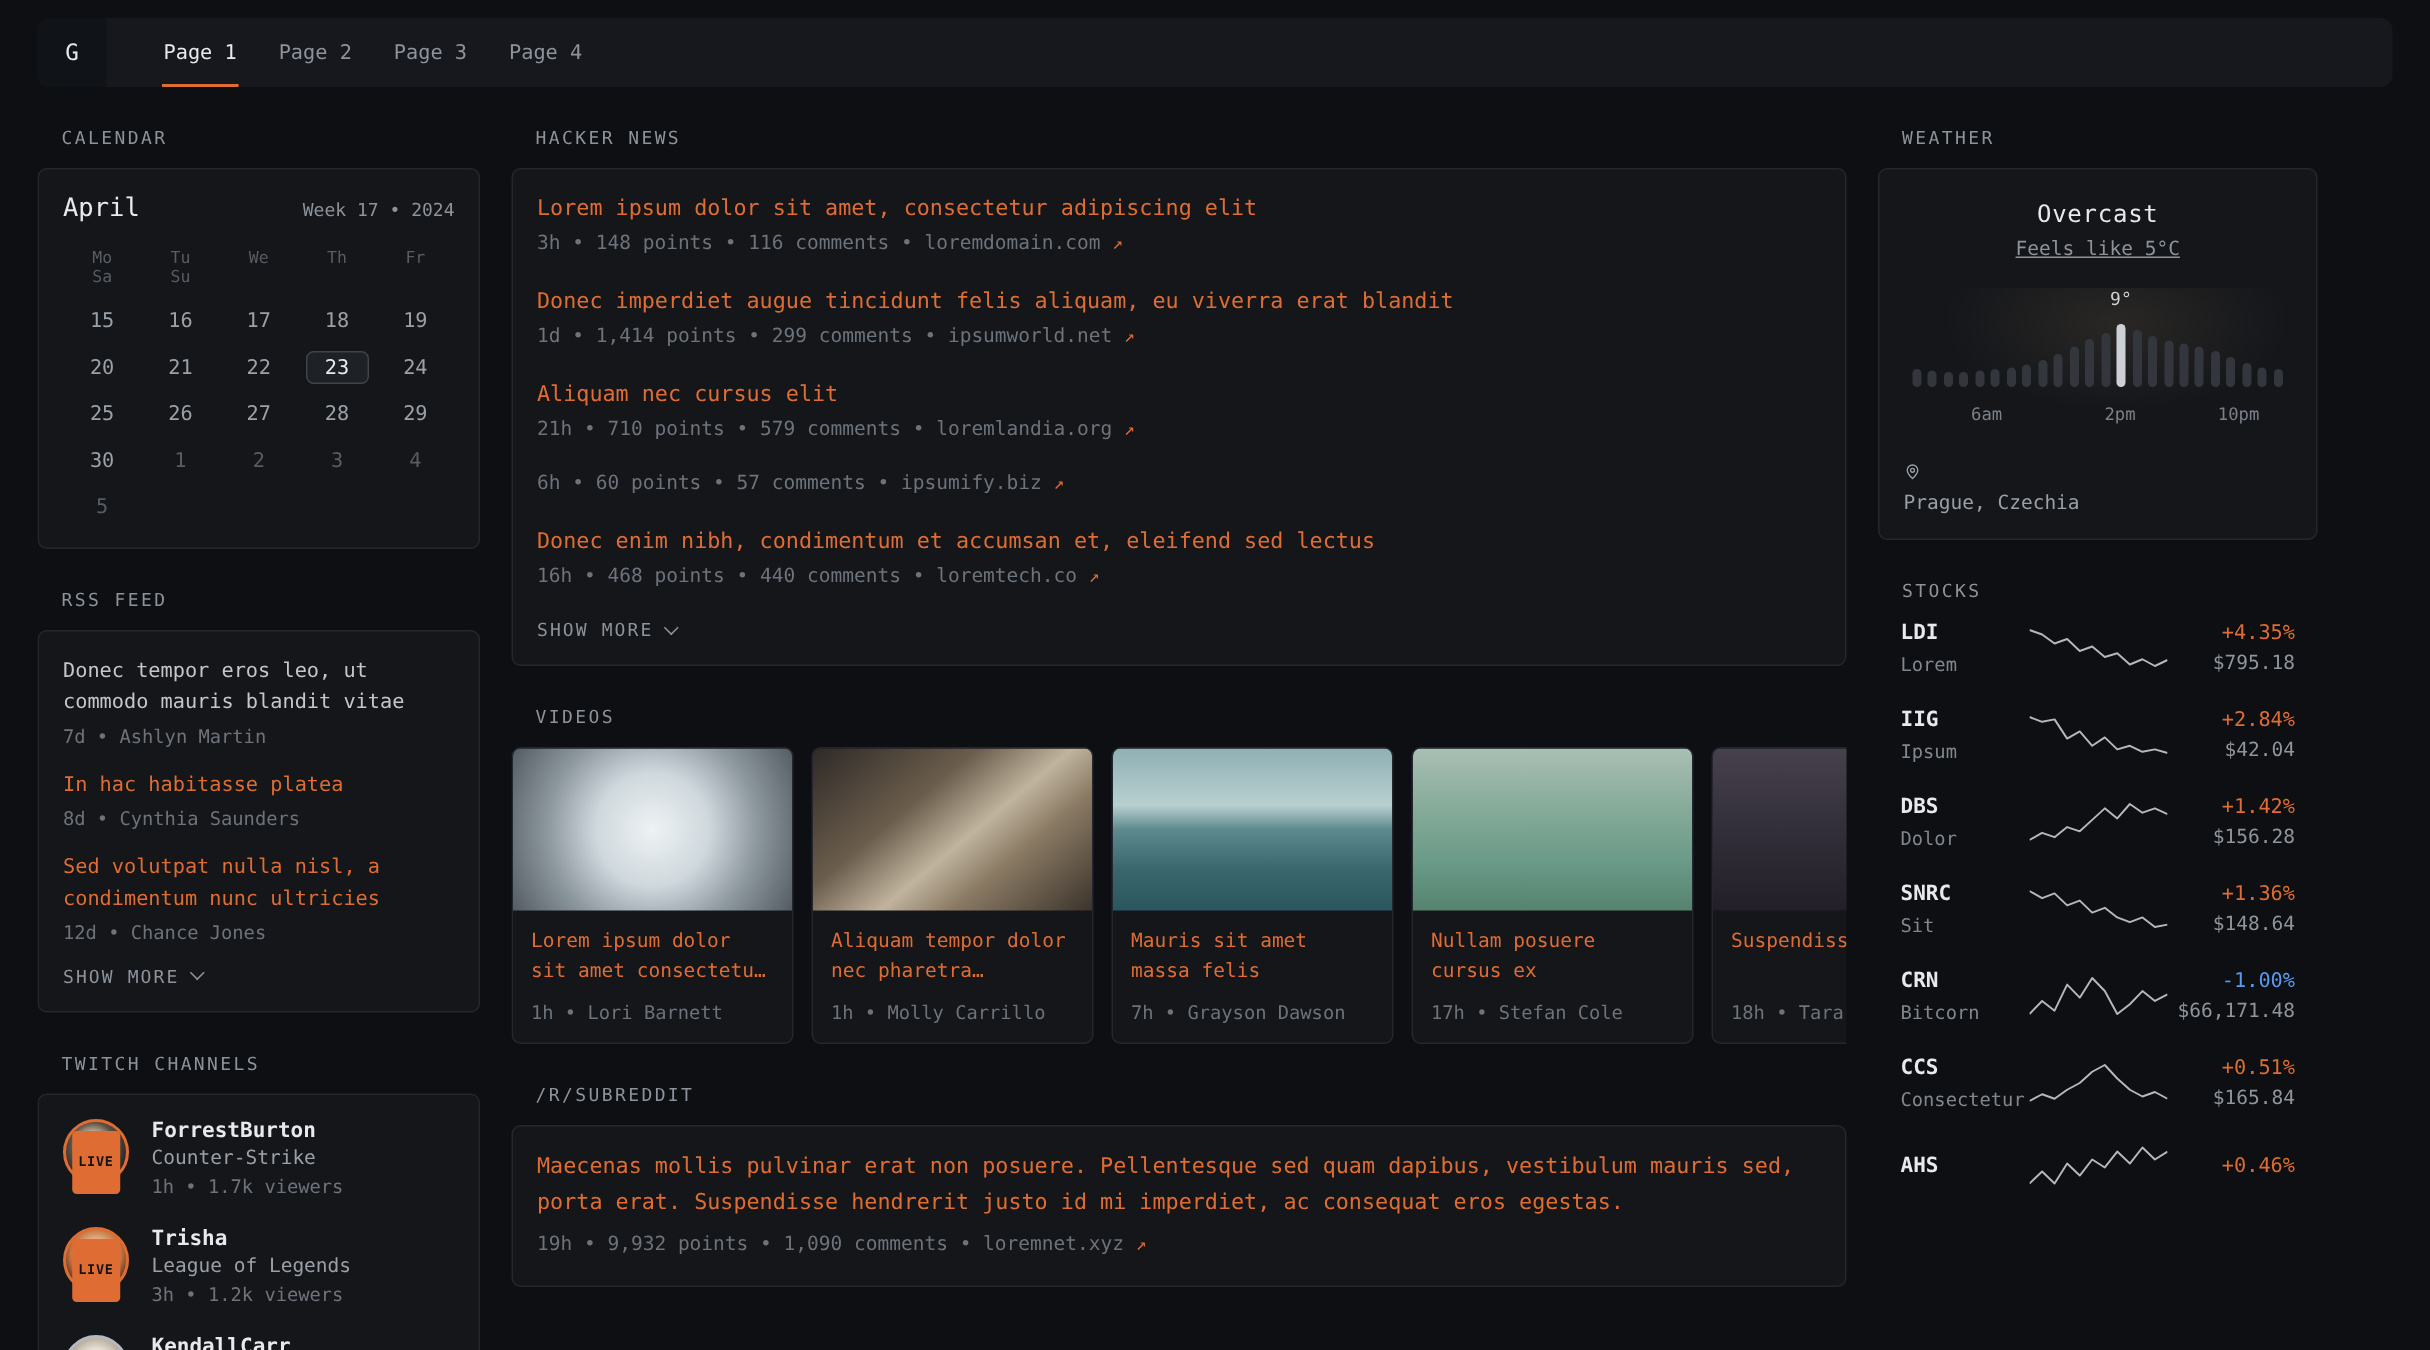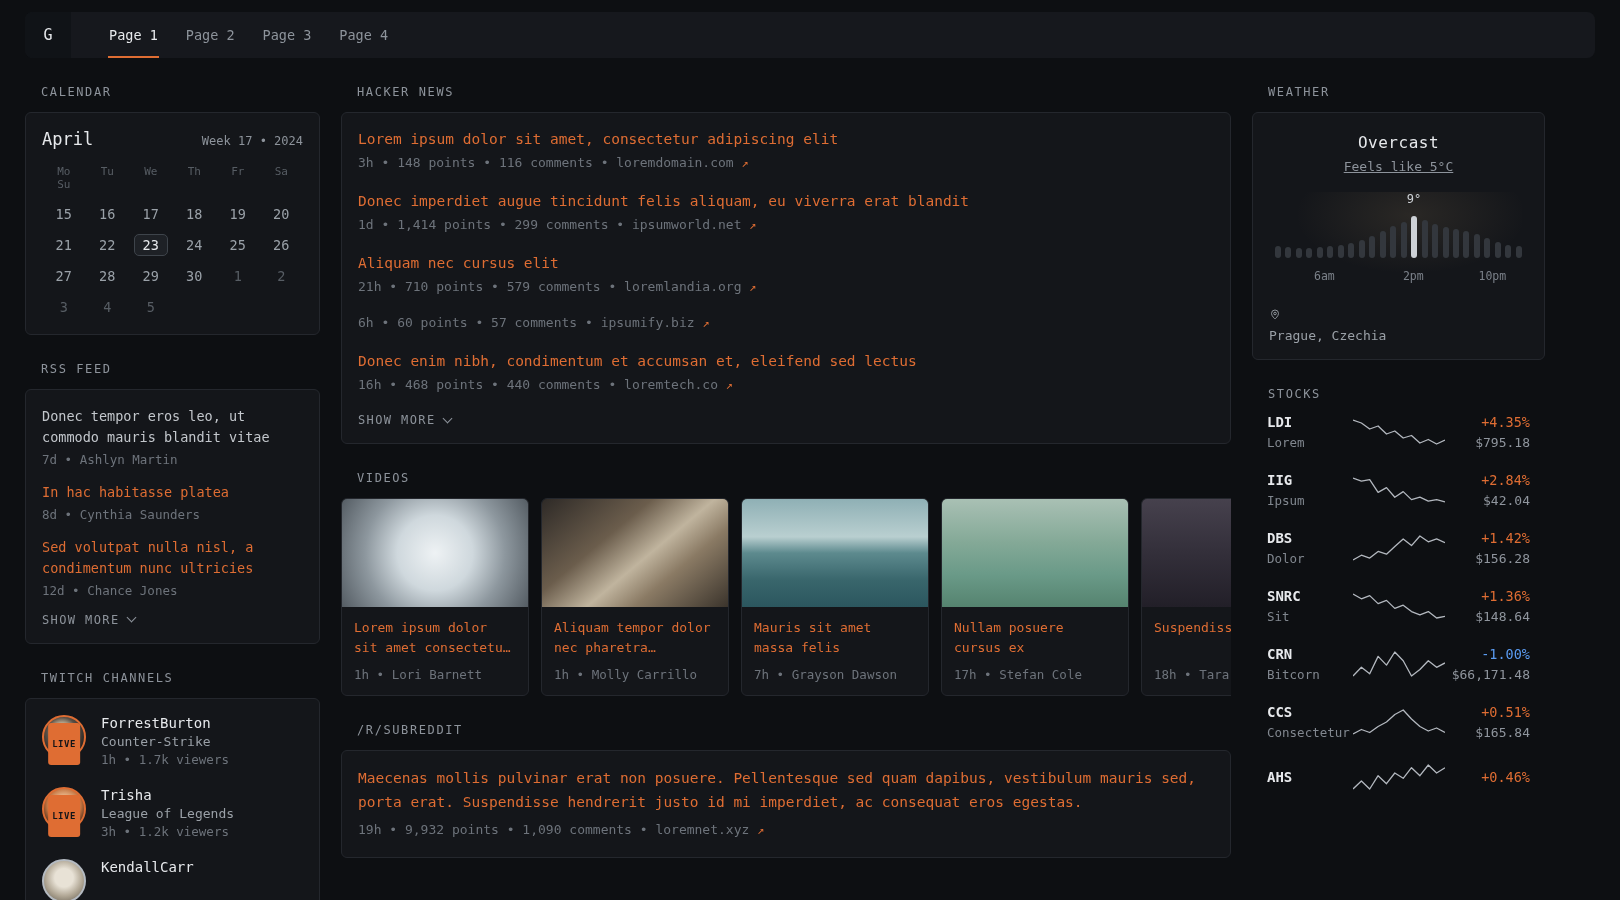--- a/index.html
+++ b/index.html
@@ -30,21 +30,21 @@
   
   .columns{display:grid;grid-template-columns:295px 890px 293px;column-gap:21px;margin-left:25px;height:842px;overflow:hidden;}
   .col{min-width:0;}
   .sec-title{font-size:12px;font-weight:normal;letter-spacing:1.6px;color:var(--muted);margin:27px 0 13px 16px;}
   .card{background:var(--card);border:1px solid var(--border);border-radius:6px;padding:16px;}
 
   
   .cal-head{display:flex;justify-content:space-between;align-items:baseline;margin-bottom:16px;}
   .cal-month{font-size:17px;color:var(--bright);}
   .cal-week{font-size:12px;color:var(--muted);}
-  .cal-grid{display:grid;grid-template-columns:repeat(6,1fr);text-align:center;}
+  .cal-grid{display:grid;grid-template-columns:repeat(5,1fr);text-align:center;}
   .cal-dow{color:var(--faint);font-size:11px;margin-bottom:12px;}
   .cal-days{row-gap:9px;}
   .cal-cell{font-size:13.5px;color:#9aa1a8;padding:3px 0;}
   .cal-cell.today{background:#1e2126;border:1px solid #3e444b;border-radius:5px;color:var(--bright);margin:0 5px;padding:2px 0;}
   .cal-cell.om{color:var(--faint);}
 
   
   .feed-item{margin-bottom:15px;}
   .item-title{display:block;font-size:13.5px;line-height:1.55;color:var(--accent);cursor:pointer;}
   .item-title.read{color:#c3c7cc;}
@@ -56,21 +56,21 @@
   
   .channel{display:flex;gap:15px;margin-bottom:20px;align-items:flex-start;cursor:pointer;}
   .avatar-wrap{position:relative;flex:0 0 auto;}
   .avatar{width:44px;height:44px;border-radius:50%;border:2px solid var(--accent);}
   .avatar.ring-gray{border-color:#b4bac1;}
   .av-0{background:radial-gradient(circle at 45% 38%, #d9c6a8 0 22%, #5a4f45 45%, #23201e 75%);}
   .av-1{background:radial-gradient(circle at 50% 40%, #f0c49a 0 24%, #c2713d 55%, #35221a 80%);}
   .av-2{background:radial-gradient(circle at 50% 42%, #e8e2d6 0 30%, #b0a694 60%, #7a7264 85%);}
   .live-badge{position:absolute;left:50%;transform:translateX(-50%);bottom:-6px;background:var(--accent);color:#131418;font-size:9px;font-weight:bold;letter-spacing:.5px;padding:16px 4px;border-radius:3px;margin-top:20px;}
   .live-badge:empty{display:none;}
-  .channel-name{font-size:14px;color:var(--bright);}
+  .channel-name{font-size:14px;color:var(--bright);font-weight:bold;}
   .channel-game{font-size:13px;color:#9aa0a7;margin-top:3px;}
   .channel-game:empty,.channel-meta:empty{display:none;}
   .channel-meta{font-size:12.5px;color:var(--dim);margin-top:3px;}
 
   
   .hn-item{margin-bottom:21px;}
   .hn-item .item-title{font-size:14.5px;line-height:1.45;}
   .hn-item .item-meta{font-size:13px;margin-top:5px;}
   .sub-item{margin-bottom:4px;}
   .sub-item .item-title{font-size:14.5px;line-height:1.65;}

